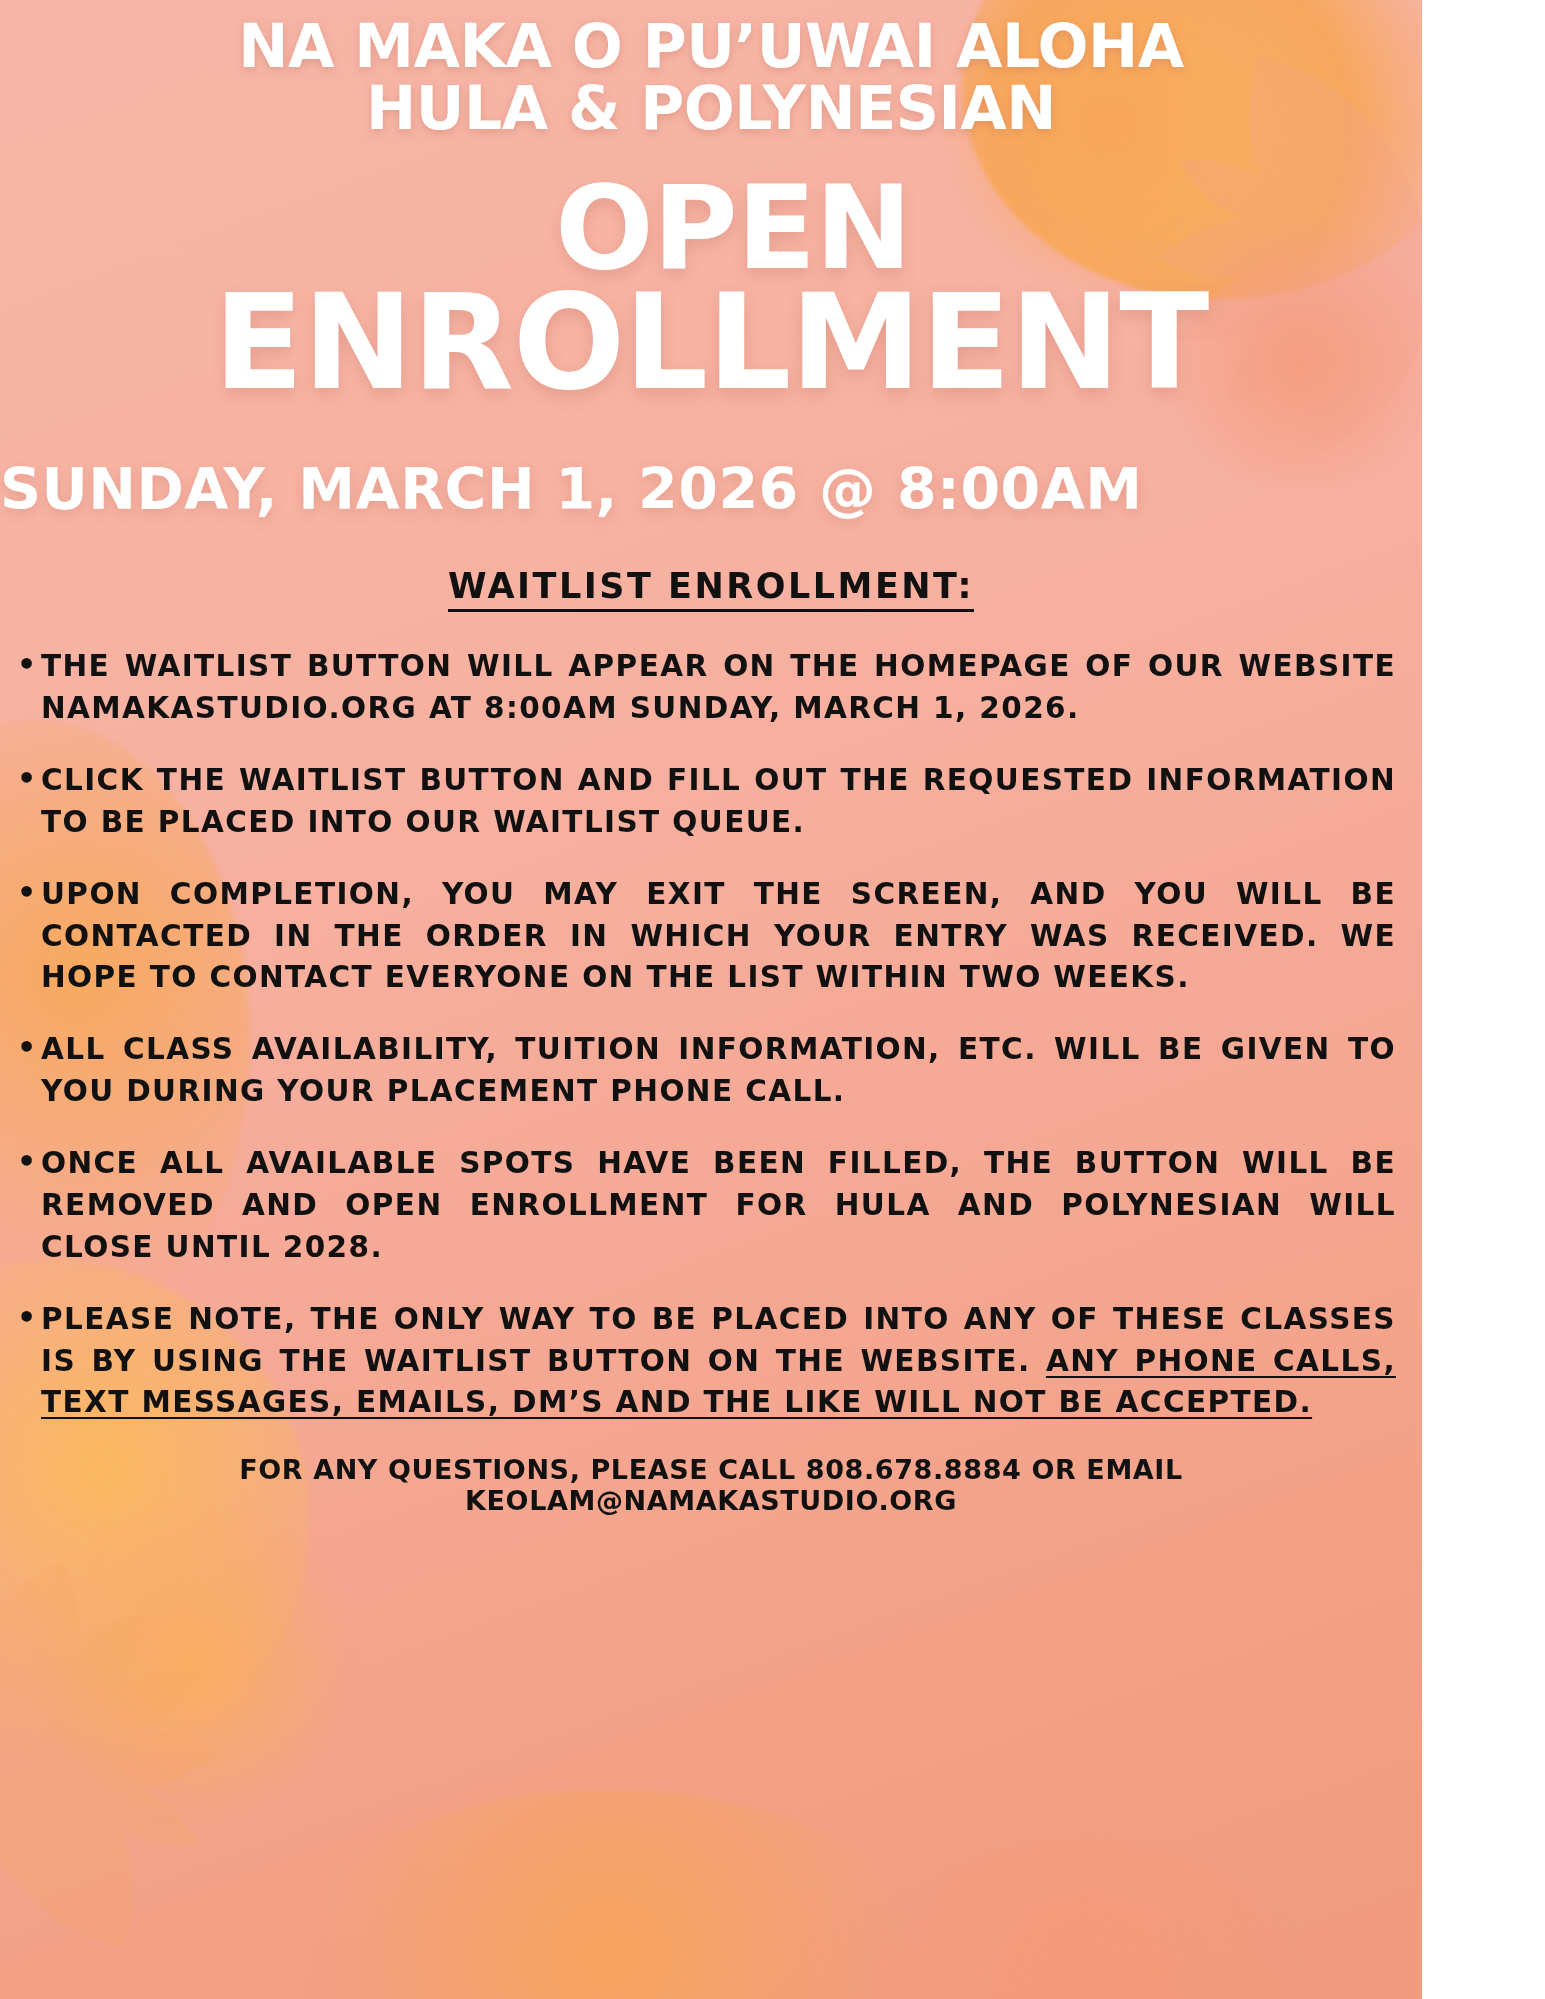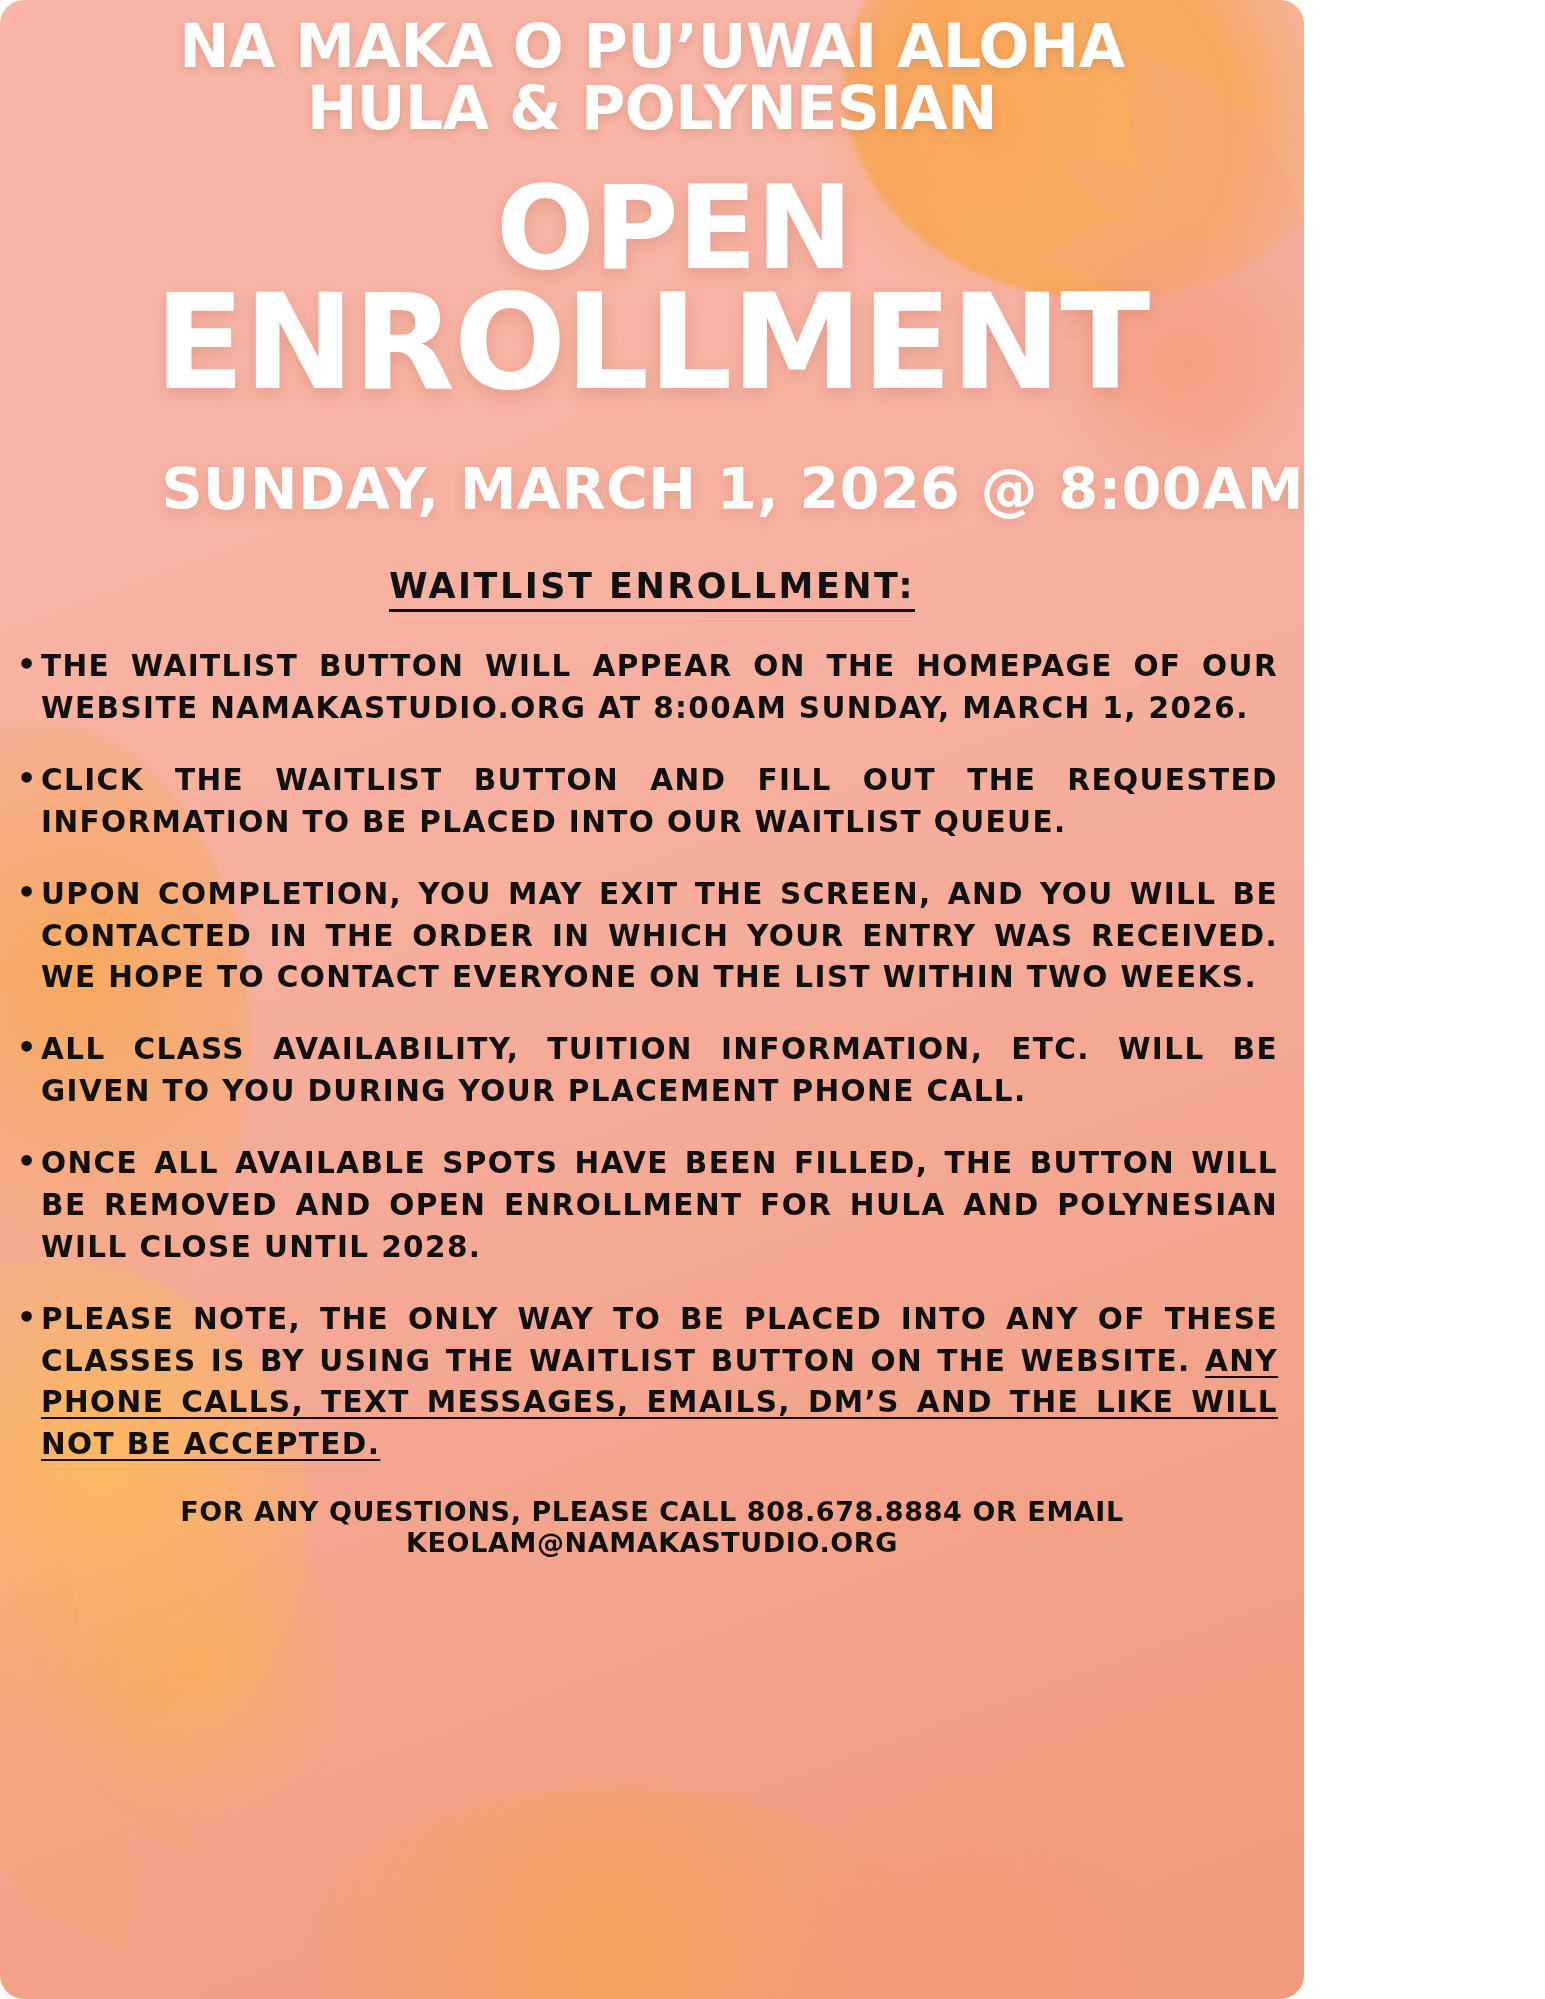--- a/index.html
+++ b/index.html
@@ -8,25 +8,24 @@
   }
   body {
     width: 1545px;
     height: 1999px;
     font-family: "DejaVu Sans", sans-serif;
     overflow: hidden;
   }
 
   .poster {
     position: relative;
-    width: 1304px;
+    width: 1422px;
     height: 1999px;
     overflow: hidden;
     background: linear-gradient(160deg, #f6b5a6 0%, #f7b4a4 18%, #f7b0a0 38%, #f5a894 60%, #f3a288 78%, #f09a7e 100%);
-    border-radius: 24px;
   }
 
   
   .bg-layer {
     position: absolute;
     inset: 0;
     overflow: hidden;
     pointer-events: none;
   }
   .blob {
@@ -120,21 +119,21 @@
     font-size: 132px;
     line-height: .93;
     letter-spacing: -1px;
     margin-top: 34px;
     text-shadow: 0 6px 16px rgba(196,112,92,.32);
   }
   .headline .l1 { display: block; font-size: 116px; padding-left: 44px; }
   .headline .l2 { display: block; font-size: 132px; }
 
   .datetime {
-    text-align: right;
+    text-align: left;
     color: #ffffff;
     font-weight: bold;
     font-size: 57px;
     letter-spacing: .5px;
     margin-top: 52px;
     text-shadow: 0 4px 12px rgba(196,112,92,.30);
   }
 
   .section-heading {
     text-align: center;

